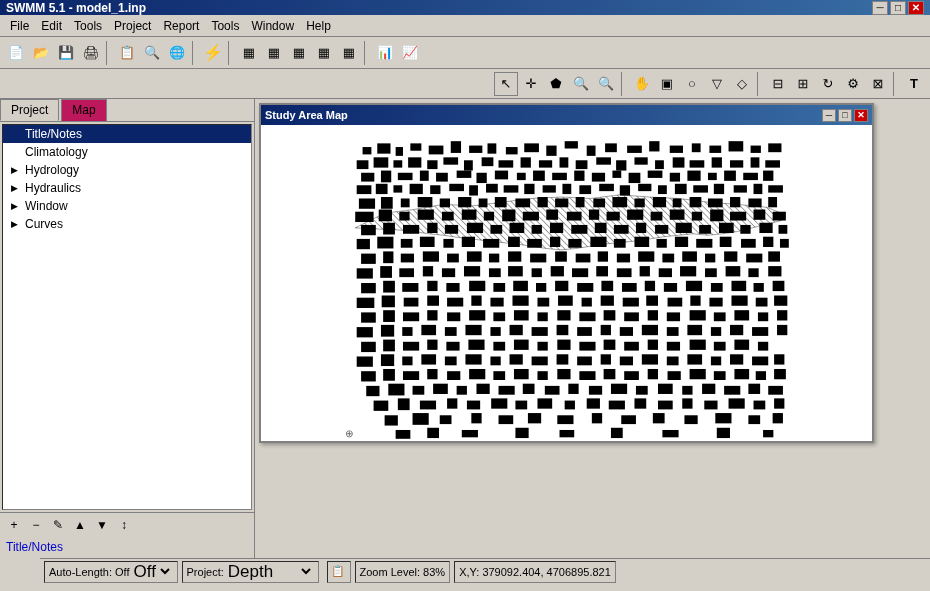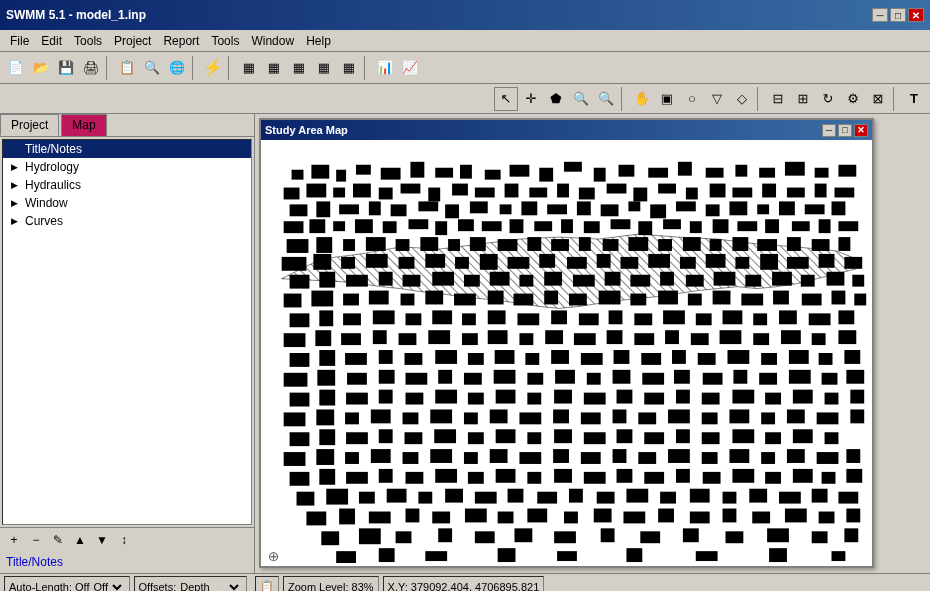--- a/index.html
+++ b/index.html
@@ -2,21 +2,21 @@
 <html><head>
   <meta charset="utf-8">
   <style>
     * { margin: 0; padding: 0; box-sizing: border-box; }
     body { width: 930px; height: 591px; background: #d4d0c8; font-family: 'Segoe UI', Tahoma, Arial, sans-serif; font-size: 12px; overflow: hidden; }
 
     
     #title-bar {
       background: linear-gradient(to right, #0a246a, #3a6ea5);
       color: white;
-      height: 30px;
+      height: 15px;
       display: flex;
       align-items: center;
       justify-content: space-between;
       padding: 0 6px;
       font-size: 12px;
       font-weight: bold;
     }
     #title-bar-controls { display: flex; gap: 2px; }
     #title-bar-controls span {
       width: 16px; height: 14px; background: #d4d0c8; border: 1px solid #808080;
@@ -155,21 +155,21 @@
     #map-area {
       flex: 1;
       background: #d4d0c8;
       padding: 4px;
       position: relative;
     }
     #map-window {
       position: absolute;
       top: 4px; left: 4px;
       width: 615px;
-      height: 450px;
+      height: 340px;
       background: #d946ef;
       border: 2px solid #808080;
       box-shadow: 2px 2px 4px rgba(0,0,0,0.3);
     }
     #map-title-bar {
       background: linear-gradient(to right, #0a246a, #3a6ea5);
       color: white;
       height: 20px;
       display: flex;
       align-items: center;
@@ -196,34 +196,35 @@
 
     
     #status-bar {
       height: 26px;
       background: #d4d0c8;
       border-top: 1px solid #808080;
       display: flex;
       align-items: center;
       padding: 0 4px;
       gap: 0;
+      margin-left: 40px;
     }
     .status-segment {
       height: 22px;
       border: 1px inset #808080;
       display: flex;
       align-items: center;
       padding: 0 4px;
       font-size: 11px;
       background: #d4d0c8;
     }
     .status-segment select {
       border: none;
       background: transparent;
-      font-size: 11px;
+      font-size: 17px;
       cursor: pointer;
     }
     .status-sep { width: 4px; }
 
     
     .map-svg { width: 100%; height: 100%; }
   </style>
 </head>
 <body>
 
@@ -296,20 +297,24 @@
   <div id="left-panel">
     <div id="panel-tabs">
       <div class="panel-tab active">Project</div>
       <div class="panel-tab">Map</div>
     </div>
 
     <div id="tree-view">
       <div class="tree-item has-children selected">
         <span class="tree-arrow"> </span>
         <span>Title/Notes</span>
+      </div>
+      <div class="tree-item has-children">
+        <span class="tree-arrow"> </span>
+        <span>Climatology</span>
       </div>
       <div class="tree-item has-children">
         <span class="tree-arrow">▶</span>
         <span>Hydrology</span>
       </div>
       <div class="tree-item has-children">
         <span class="tree-arrow">▶</span>
         <span>Hydraulics</span>
       </div>
       <div class="tree-item has-children">
@@ -810,21 +815,21 @@
 
 <div id="status-bar">
   <div class="status-segment">
     <span>Auto-Length: Off</span>
     <select>
       <option>Off</option><option>On</option>
     </select>
   </div>
   <div class="status-sep"></div>
   <div class="status-segment">
-    <span>Offsets:</span>
+    <span>Project:</span>
     <select>
       <option>Depth</option><option>Elevation</option>
     </select>
   </div>
   <div class="status-sep"></div>
   <div class="status-sep"></div>
   <div class="status-segment">
     <span>📋</span>
   </div>
   <div class="status-sep"></div>

